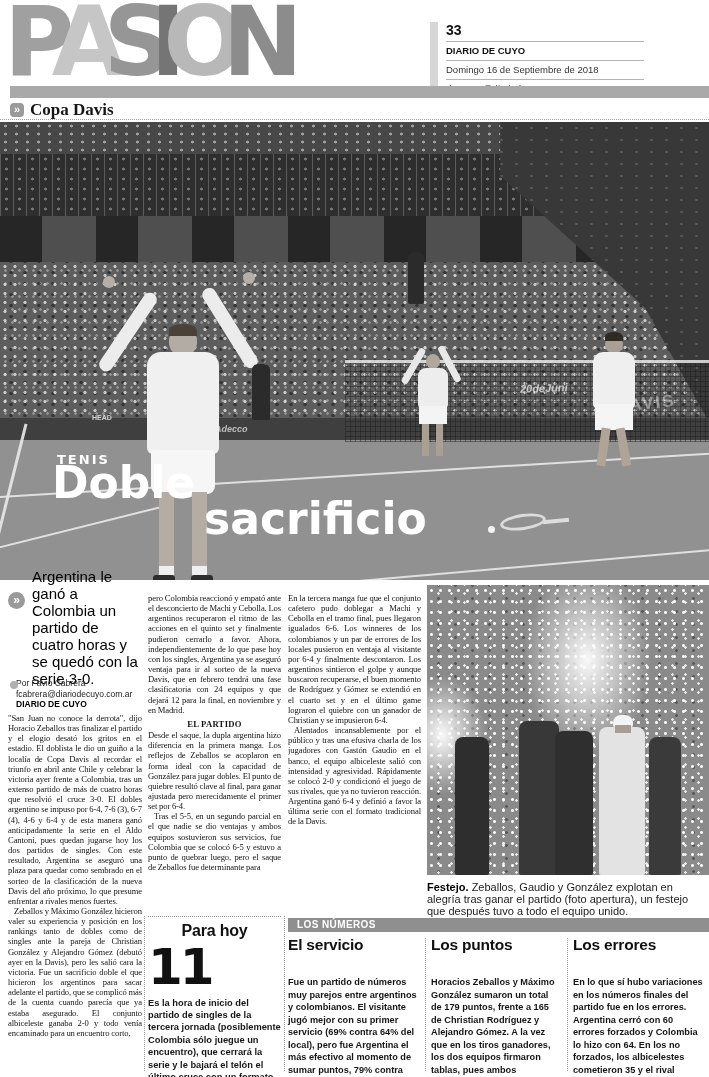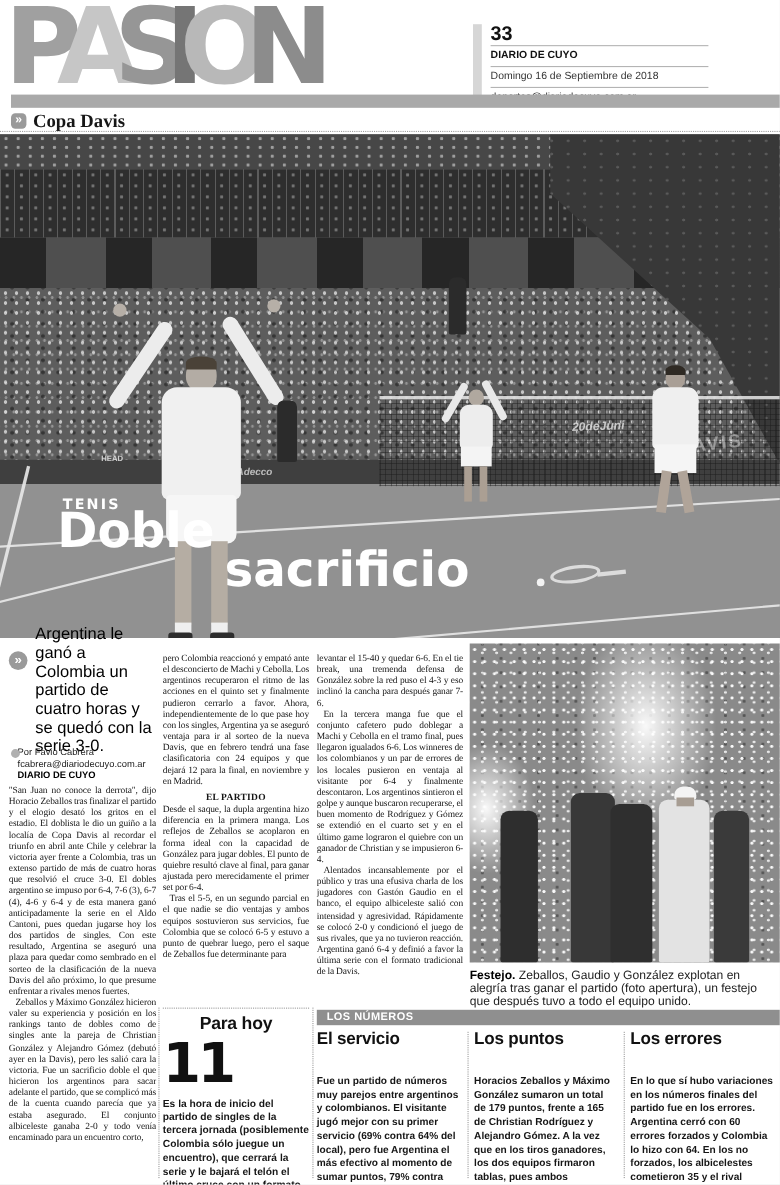--- a/index.html
+++ b/index.html
@@ -14,21 +14,21 @@
     font-weight:bold; font-size:96px; line-height:1; letter-spacing:-0.235em; white-space:nowrap; }
   .logo span { display:inline-block; }
   .logo span:nth-child(1){ color:#a0a0a0; }
   .logo span:nth-child(2){ color:#c6c6c6; }
   .logo span:nth-child(3){ color:#969696; }
   .logo span:nth-child(4){ color:#757575; }
   .logo span:nth-child(5){ color:#b8b8b8; }
   .logo span:nth-child(6){ color:#8c8c8c; }
   .mast-vbar { position:absolute; left:430px; top:22px; width:8px; height:74px; background:#d6d6d6; }
   .mast-info { position:absolute; left:446px; top:22px; width:198px; }
-  .mast-page  { font-weight:bold; font-size:18px; line-height:16px; }
+  .mast-page  { font-weight:bold; font-size:14px; line-height:16px; }
   .mast-rule  { border-top:1px solid #b4b4b4; margin:3px 0; }
   .mast-paper { font-weight:bold; font-size:9.5px; line-height:12px; }
   .mast-date, .mast-mail { font-size:9.5px; line-height:12px; color:#333; }
   .mast-bar { position:absolute; left:10px; right:0; top:86px; height:12px; background:#a9a9a9; }
   .kicker { position:absolute; left:10px; top:100px; display:flex; align-items:center; gap:6px; }
   .chev-badge { display:inline-flex; align-items:center; justify-content:center;
     width:14px; height:14px; border-radius:4px; background:#9a9a9a; color:#fff;
     font-size:11px; font-weight:bold; line-height:1; padding-bottom:2px; }
   .kicker-label { font-family:"Liberation Serif", serif; font-weight:bold; font-size:17px; color:#161616; }
   .kicker-dots { position:absolute; left:0; right:0; top:119px; border-top:1px dotted #9f9f9f; }
@@ -279,21 +279,20 @@
     <p>"San Juan no conoce la derrota", dijo Horacio Zeballos tras finalizar el partido y el elogio desató los gritos en el estadio. El doblista le dio un guiño a la localía de Copa Davis al recordar el triunfo en abril ante Chile y celebrar la victoria ayer frente a Colombia, tras un extenso partido de más de cuatro horas que resolvió el cruce 3-0. El dobles argentino se impuso por 6-4, 7-6 (3), 6-7 (4), 4-6 y 6-4 y de esta manera ganó anticipadamente la serie en el Aldo Cantoni, pues quedan jugarse hoy los dos partidos de singles. Con este resultado, Argentina se aseguró una plaza para quedar como sembrado en el sorteo de la clasificación de la nueva Davis del año próximo, lo que presume enfrentar a rivales menos fuertes.</p>
     <p>Zeballos y Máximo González hicieron valer su experiencia y posición en los rankings tanto de dobles como de singles ante la pareja de Christian González y Alejandro Gómez (debutó ayer en la Davis), pero les salió cara la victoria. Fue un sacrificio doble el que hicieron los argentinos para sacar adelante el partido, que se complicó más de la cuenta cuando parecía que ya estaba asegurado. El conjunto albiceleste ganaba 2-0 y todo venía encaminado para un encuentro corto,</p>
   </div>
   <div class="colserif col2">
     <p>pero Colombia reaccionó y empató ante el desconcierto de Machi y Cebolla. Los argentinos recuperaron el ritmo de las acciones en el quinto set y finalmente pudieron cerrarlo a favor. Ahora, independientemente de lo que pase hoy con los singles, Argentina ya se aseguró ventaja para ir al sorteo de la nueva Davis, que en febrero tendrá una fase clasificatoria con 24 equipos y que dejará 12 para la final, en noviembre y en Madrid.</p>
     <p class="subhead">EL PARTIDO</p>
     <p style="text-indent:0">Desde el saque, la dupla argentina hizo diferencia en la primera manga. Los reflejos de Zeballos se acoplaron en forma ideal con la capacidad de González para jugar dobles. El punto de quiebre resultó clave al final, para ganar ajustada pero merecidamente el primer set por 6-4.</p>
     <p>Tras el 5-5, en un segundo parcial en el que nadie se dio ventajas y ambos equipos sostuvieron sus servicios, fue Colombia que se colocó 6-5 y estuvo a punto de quebrar luego, pero el saque de Zeballos fue determinante para</p>
   </div>
   <div class="colserif col3">
-    <p>levantar el 15-40 y quedar 6-6. En el tie break, una tremenda defensa de González sobre la red puso el 4-3 y eso inclinó la cancha para después ganar 7-6.</p>
     <p>En la tercera manga fue que el conjunto cafetero pudo doblegar a Machi y Cebolla en el tramo final, pues llegaron igualados 6-6. Los winneres de los colombianos y un par de errores de los locales pusieron en ventaja al visitante por 6-4 y finalmente descontaron. Los argentinos sintieron el golpe y aunque buscaron recuperarse, el buen momento de Rodríguez y Gómez se extendió en el cuarto set y en el último game lograron el quiebre con un ganador de Christian y se impusieron 6-4.</p>
     <p>Alentados incansablemente por el público y tras una efusiva charla de los jugadores con Gastón Gaudio en el banco, el equipo albiceleste salió con intensidad y agresividad. Rápidamente se colocó 2-0 y condicionó el juego de sus rivales, que ya no tuvieron reacción. Argentina ganó 6-4 y definió a favor la última serie con el formato tradicional de la Davis.</p>
   </div>
 
   <div class="photo2">
     <div class="burst burst1"></div>
     <div class="burst burst2"></div>
     <div class="fig fg1"></div>
     <div class="fig fg2"></div>
     <div class="fig fg3"></div>

